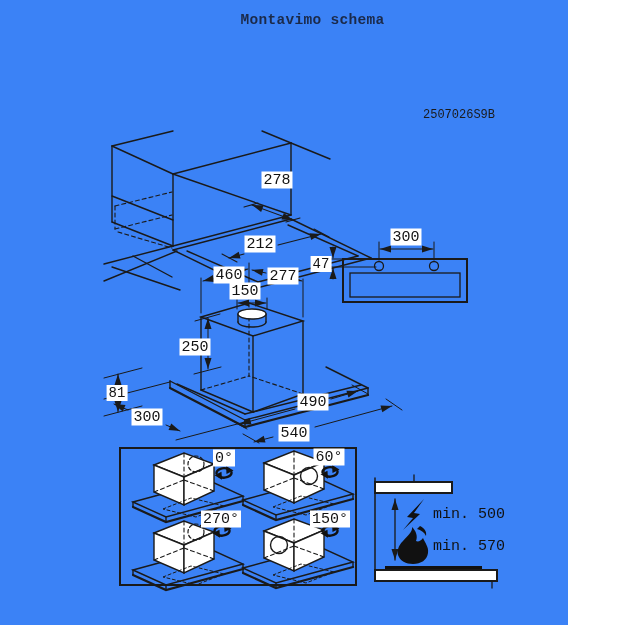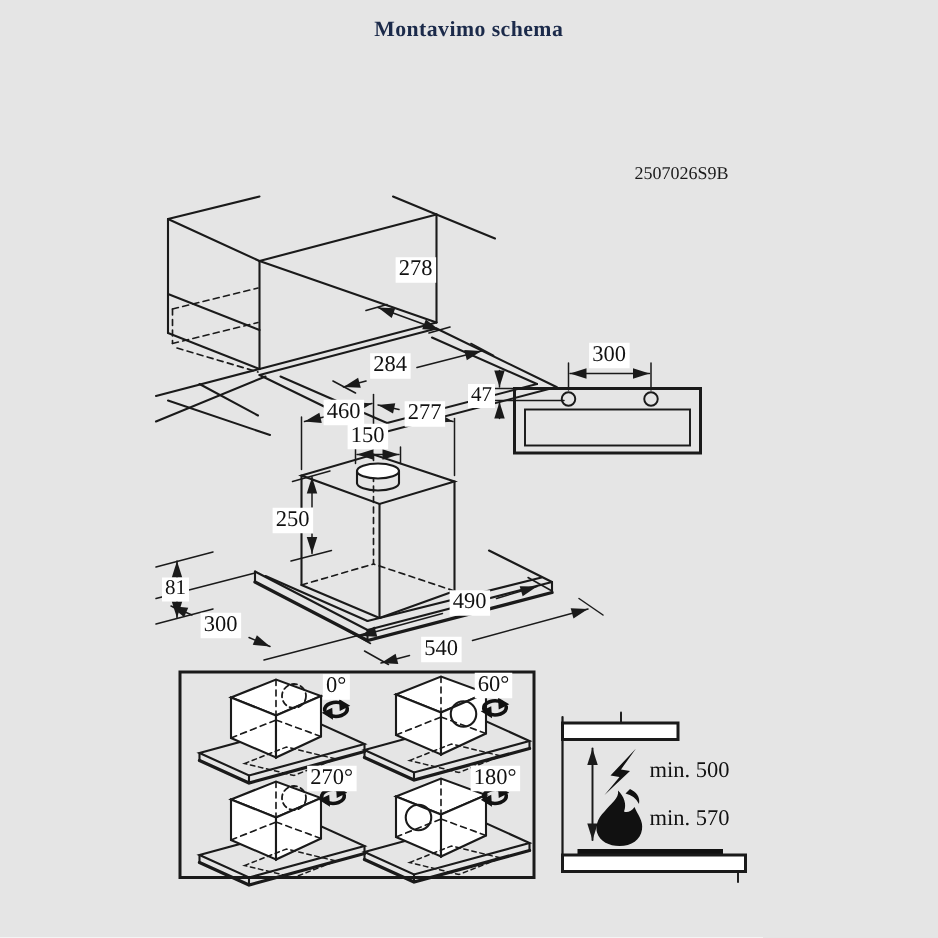--- a/index.html
+++ b/index.html
@@ -1,17 +1,17 @@
 <!DOCTYPE html>
 <html><head>
 <meta charset="utf-8">
 <style>
   html,body{margin:0;padding:0;background:#fff;}
-  .page{position:relative;width:625px;height:625px;background:#e5e5e5;overflow:hidden;
-        font-family:Liberation Serif, serif;color:#111;}
+  .page{position:relative;width:568px;height:625px;background:#3b82f6;overflow:hidden;
+        font-family:Liberation Mono, monospace;color:#111;}
   .drawing-svg{position:absolute;left:0;top:0;}
   .title{position:absolute;top:12px;left:0;width:625px;text-align:center;
          font-size:14.5px;font-weight:600;letter-spacing:.3px;}
   .model{position:absolute;left:423px;top:108px;font-size:12px;color:#1a1a1a;}
   .dim{position:absolute;transform:translate(-50%,-50%);font-size:15px;line-height:1;
        background:#fff;padding:1px 2px;white-space:nowrap;color:#111;}
   .dim.small{font-size:14px;}
   .minlabel{position:absolute;font-size:15px;color:#111;white-space:nowrap;text-align:center;}
 </style>
 </head>
@@ -232,35 +232,35 @@
       <rect x="385" y="566" width="97" height="5" fill="#111" stroke="none"></rect>
       <rect x="375" y="570" width="122" height="11" stroke-width="2" fill="#fff"></rect>
       <line x1="492" y1="581" x2="492" y2="588" stroke-width="1.3"></line>
     </g>
   </svg>
 
   <div class="title" style="color: rgb(27, 42, 74);">Montavimo schema</div>
   <div class="model">2507026S9B</div>
 
   <div class="dim" style="left:277px;top:180px">278</div>
-  <div class="dim" style="left:260px;top:244px">284</div>
+  <div class="dim" style="left:260px;top:244px">212</div>
 
   <div class="dim" style="left:406px;top:237px">300</div>
   <div class="dim small" style="left:321px;top:264px">47</div>
 
   <div class="dim" style="left:229px;top:275px">460</div>
   <div class="dim" style="left:283px;top:276px">277</div>
   <div class="dim" style="left:245px;top:291px">150</div>
   <div class="dim" style="left:195px;top:347px">250</div>
   <div class="dim small" style="left:117px;top:393px">81</div>
   <div class="dim" style="left:147px;top:417px">300</div>
   <div class="dim" style="left:313px;top:402px">490</div>
   <div class="dim" style="left:294px;top:433px">540</div>
 
   <div class="dim" style="left:224px;top:458px">0°</div>
   <div class="dim" style="left:329px;top:457px">60°</div>
   <div class="dim" style="left:221px;top:519px">270°</div>
-  <div class="dim" style="left:330px;top:519px">180°</div>
+  <div class="dim" style="left:330px;top:519px">150°</div>
 
   <div class="minlabel" style="left:433px;top:506px">min. 500</div>
   <div class="minlabel" style="left:433px;top:538px">min. 570</div>
 
 </div>
 
 </body></html>

